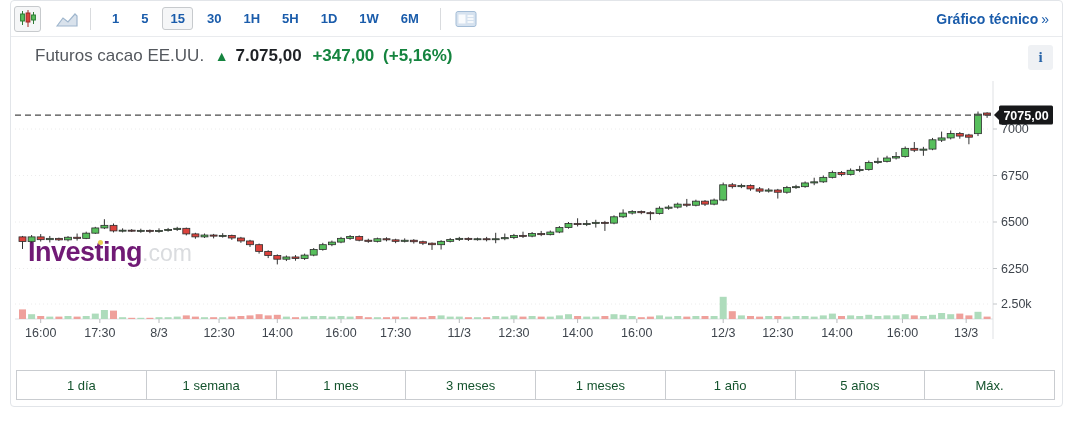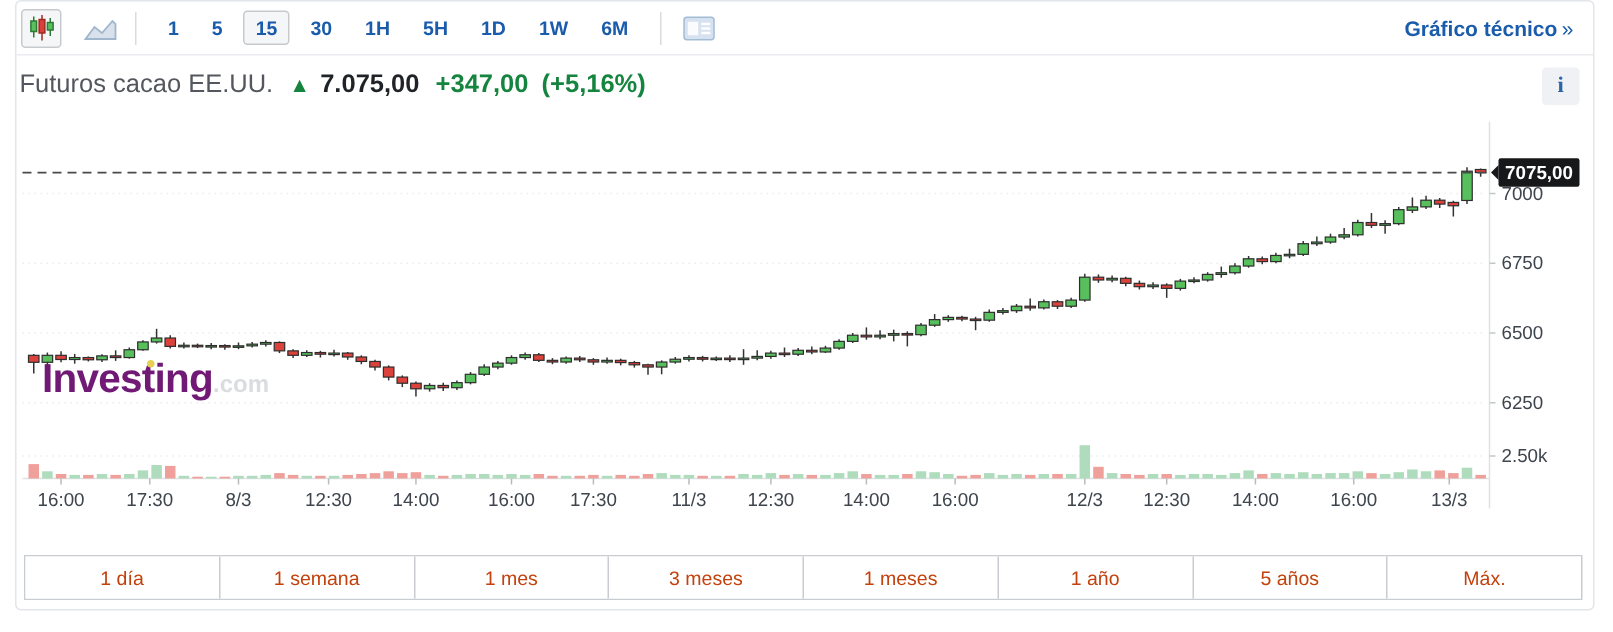--- a/index.html
+++ b/index.html
@@ -10,36 +10,36 @@
   .tool-btn{display:flex;align-items:center;justify-content:center;width:27px;height:26px;background:transparent;border:1px solid transparent;border-radius:3px;padding:0;cursor:pointer;}
   .tool-btn.selected{border-color:#c7cacd;background:#f5f6f7;}
   .tool-btn.plain{margin-left:12px;}
   .sep{width:1px;height:22px;background:#d9dbde;margin:0 10px;}
   .tf{border:1px solid transparent;background:transparent;color:#1a5cab;font-family:"Liberation Sans",sans-serif;font-size:13px;font-weight:bold;padding:3px 7px;margin:0 3px;border-radius:3px;cursor:pointer;}
   .tf.selected{border-color:#c7cacd;background:#f5f6f7;}
   .spacer{flex:1;}
   .tech-link{color:#1a5cab;font-size:14px;font-weight:bold;margin-right:13px;text-decoration:none;cursor:pointer;white-space:nowrap;margin-left:43px;}
   .tech-link .chev{font-weight:normal;margin-left:3px;}
   
-  .header{position:absolute;left:2px;top:45px;font-size:17px;white-space:nowrap;}
+  .header{position:absolute;left:24px;top:45px;font-size:17px;white-space:nowrap;}
   .instrument{color:#54585e;}
   .up-arrow{color:#15843f;font-size:14px;margin:0 2px 0 6px;}
   .price{color:#1f2226;font-weight:bold;margin-right:6px;}
   .change,.changepct{color:#15843f;font-weight:bold;}
   .changepct{margin-left:4px;}
   .info-btn{position:absolute;right:9px;top:44px;width:25px;height:25px;background:#eff1f4;border:none;border-radius:3px;color:#2a65a8;font-family:"Liberation Serif",serif;font-weight:bold;font-size:15px;cursor:pointer;line-height:25px;text-align:center;padding:0;}
   
   .watermark{position:absolute;left:17px;top:236px;z-index:1;white-space:nowrap;}
   .wm-brand{font-weight:bold;font-size:27px;color:#701a75;letter-spacing:-0.5px;}
-  .wm-suffix{font-size:16px;color:#dadcdf;font-weight:bold;}
+  .wm-suffix{font-size:23px;color:#dadcdf;}
   .wm-dot{position:absolute;left:70px;top:3px;width:5px;height:5px;border-radius:50%;background:#e8cf52;}
   #chart-svg{position:absolute;left:1px;top:80px;width:1049px;height:266px;z-index:2;}
   
   .periods{position:absolute;left:5px;top:369px;width:1039px;height:30px;display:flex;border:1px solid #c9ccd0;box-sizing:border-box;z-index:3;background:#fff;}
-  .period-btn{flex:1;border:none;border-left:1px solid #c9ccd0;background:#fff;color:#c2410c;font-family:"Liberation Sans",sans-serif;font-size:13px;cursor:pointer;padding:0;}
+  .period-btn{flex:1;border:none;border-left:1px solid #c9ccd0;background:#fff;color:#14532d;font-family:"Liberation Sans",sans-serif;font-size:13px;cursor:pointer;padding:0;}
   .period-btn:first-child{border-left:none;}
 </style>
 </head>
 <body>
 
 <div class="stage">
   <div class="card">
 
     <div class="toolbar">
       <button class="tool-btn selected" title="">

